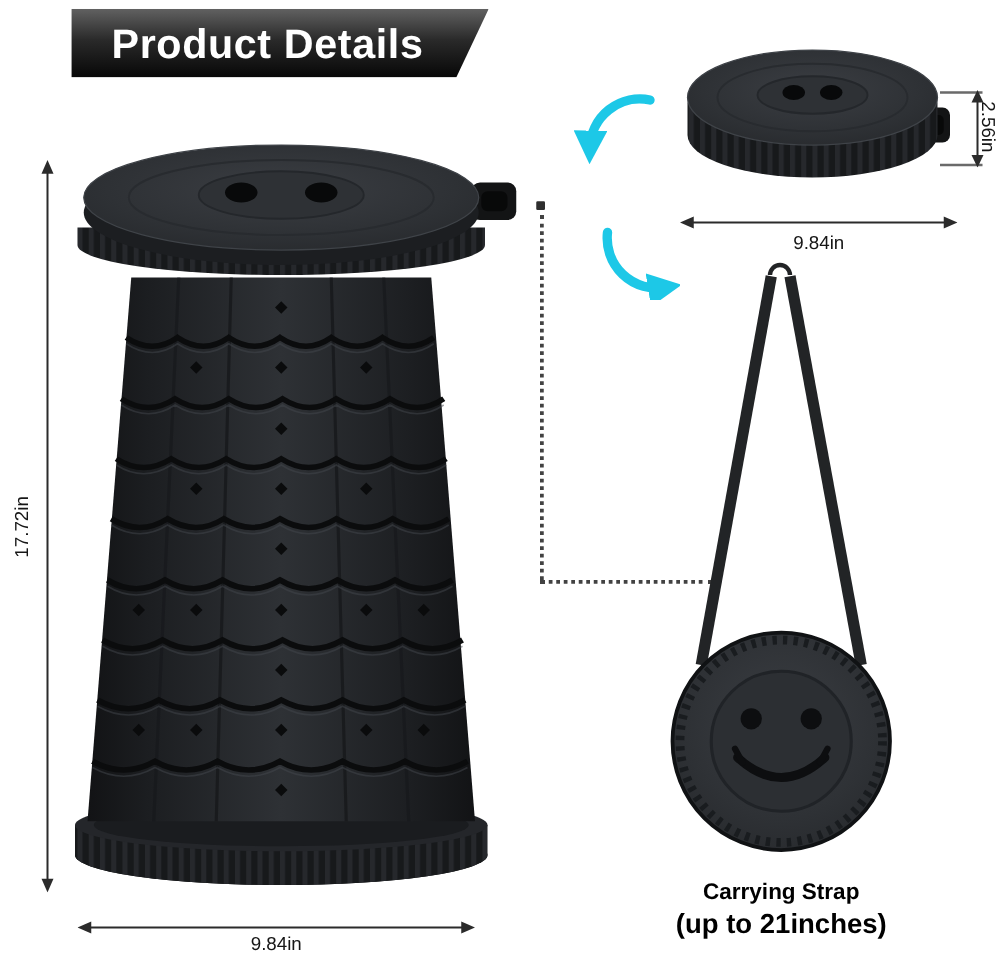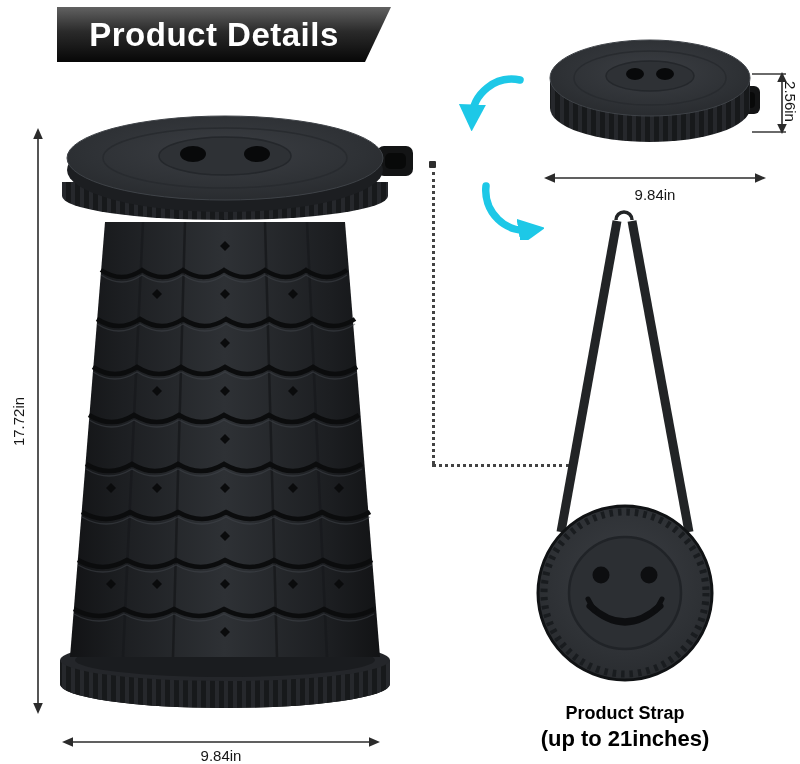--- a/index.html
+++ b/index.html
@@ -193,17 +193,17 @@
         <circle cx="73" cy="367" r="8.5" fill="#0d0e10"></circle>
         <circle cx="121" cy="367" r="8.5" fill="#0d0e10"></circle>
         <path d="M62 398 Q97 430 132 398" stroke="#0d0e10" stroke-width="7" fill="none" stroke-linecap="round"></path>
         <path d="M60 391 L66 402" stroke="#0d0e10" stroke-width="5" stroke-linecap="round"></path>
         <path d="M134 391 L128 402" stroke="#0d0e10" stroke-width="5" stroke-linecap="round"></path>
       </g>
     </g>
   </svg>
 
   <div class="abs caption" style="left:513px;top:702px;width:224px;">
-    <div class="l1">Product Strap</div>
+    <div class="l1">Carrying Strap</div>
     <div class="l2">(up to 21inches)</div>
   </div>
 
 </div>
 
 </body></html>

